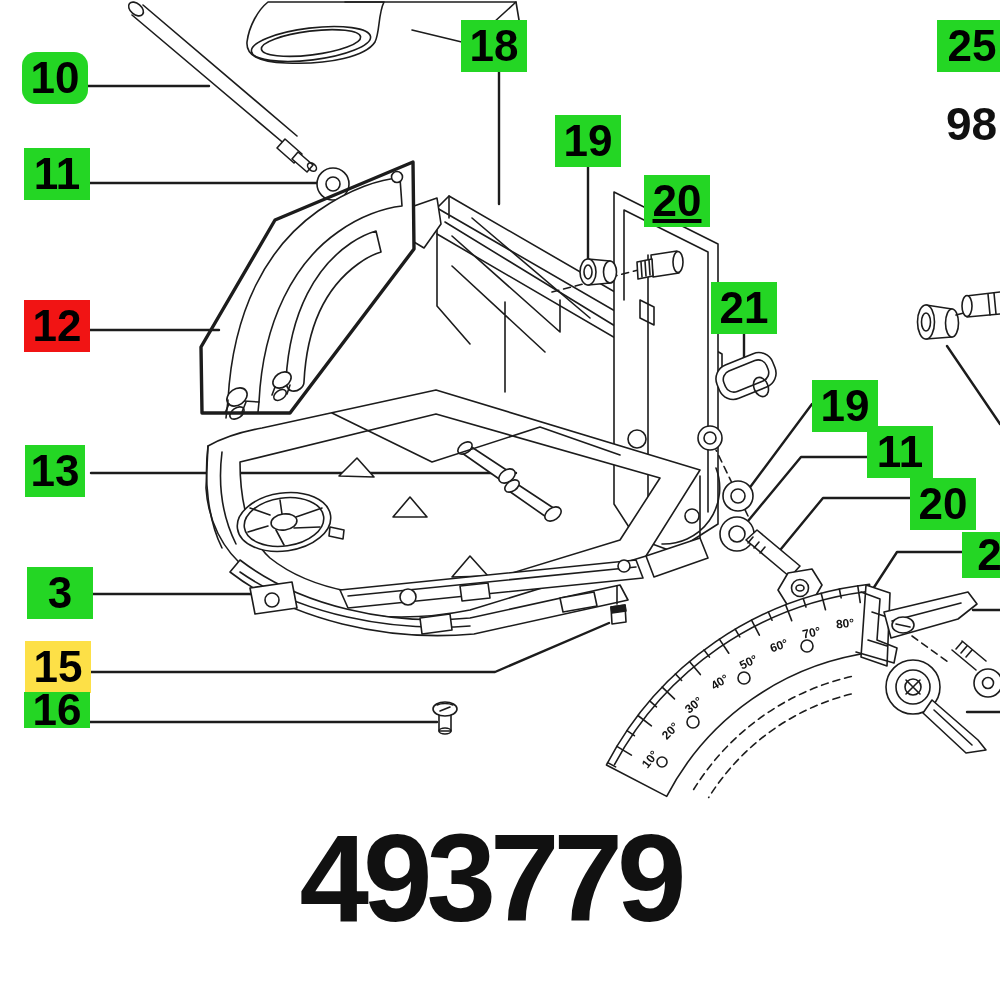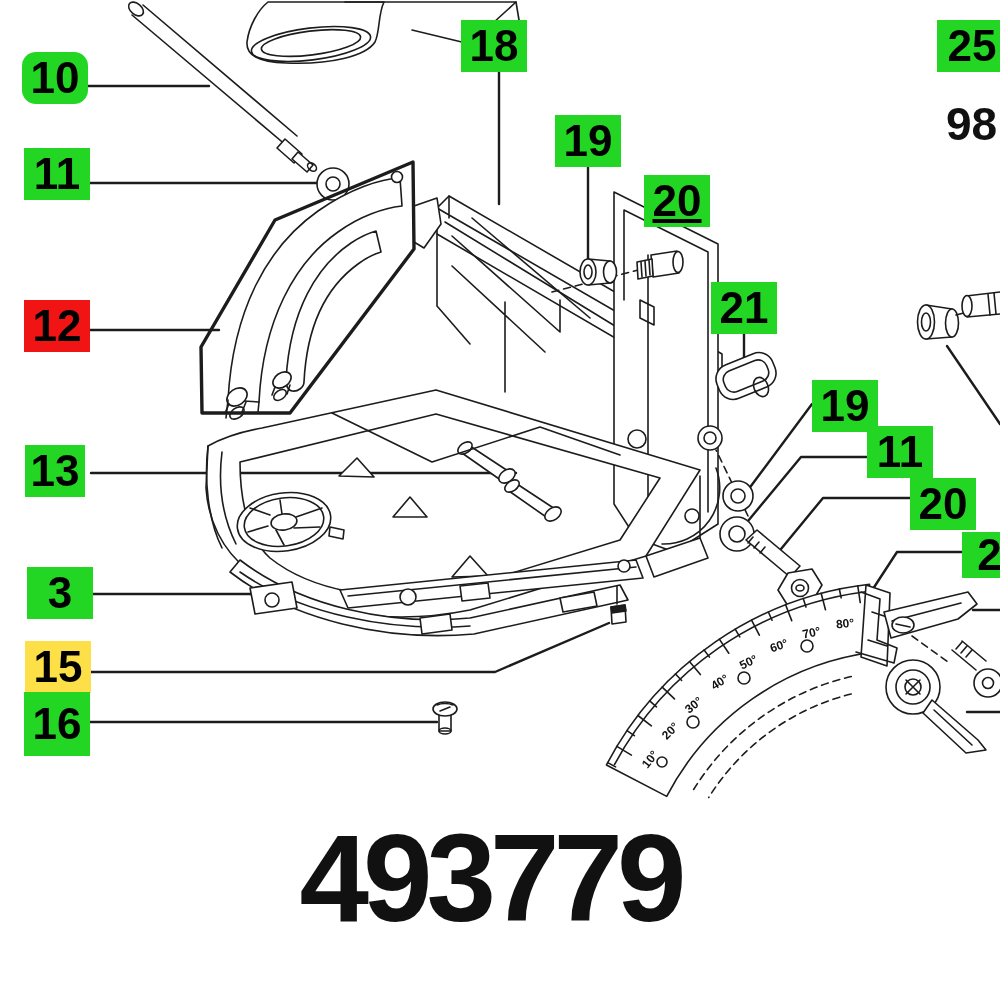--- a/index.html
+++ b/index.html
@@ -270,21 +270,21 @@
     <polygon id="highlight-poly" style="fill:none;stroke-width:3.4" points="413,162 275,220 201,347 202,413 290,413 414,249" stroke="#ea1c1c"></polygon>
   </svg>
 
   <div id="callout-layer" class="layer">
       <div class="callout" style="left: 22px; top: 52px; width: 66px; height: 52px; background: rgb(36, 214, 36); border-radius: 14px;">10</div>
       <div class="callout" style="left: 24px; top: 148px; width: 66px; height: 52px; background: rgb(36, 214, 36);">11</div>
       <div class="callout" style="left: 24px; top: 300px; width: 66px; height: 52px; background: rgb(241, 20, 20);">12</div>
       <div class="callout" style="left: 25px; top: 445px; width: 60px; height: 52px; background: rgb(36, 214, 36);">13</div>
       <div class="callout" style="left: 27px; top: 567px; width: 66px; height: 52px; background: rgb(36, 214, 36);">3</div>
       <div class="callout" style="left: 25px; top: 641px; width: 66px; height: 52px; background: #fde047;">15</div>
-      <div class="callout" style="left: 24px; top: 692px; width: 66px; height: 64px; background: rgb(36, 214, 36); text-align: right;">16</div>
+      <div class="callout" style="left: 24px; top: 692px; width: 66px; height: 36px; background: rgb(36, 214, 36); text-align: right;">16</div>
       <div class="callout" style="left: 461px; top: 20px; width: 66px; height: 52px; background: rgb(36, 214, 36);">18</div>
       <div class="callout" style="left: 555px; top: 115px; width: 66px; height: 52px; background: rgb(36, 214, 36);">19</div>
       <div class="callout" style="left: 644px; top: 175px; width: 66px; height: 52px; background: rgb(36, 214, 36); text-decoration: underline;">20</div>
       <div class="callout" style="left: 711px; top: 282px; width: 66px; height: 52px; background: rgb(36, 214, 36);">21</div>
       <div class="callout" style="left: 937px; top: 20px; width: 70px; height: 52px; background: rgb(36, 214, 36);">25</div>
       <div class="callout" style="left: 812px; top: 380px; width: 66px; height: 52px; background: rgb(36, 214, 36);">19</div>
       <div class="callout" style="left: 867px; top: 426px; width: 66px; height: 52px; background: rgb(36, 214, 36);">11</div>
       <div class="callout" style="left: 910px; top: 478px; width: 66px; height: 52px; background: rgb(36, 214, 36);">20</div>
       <div class="callout" style="left: 962px; top: 532px; width: 55px; height: 46px; background: rgb(36, 214, 36);">2</div>
     </div>

